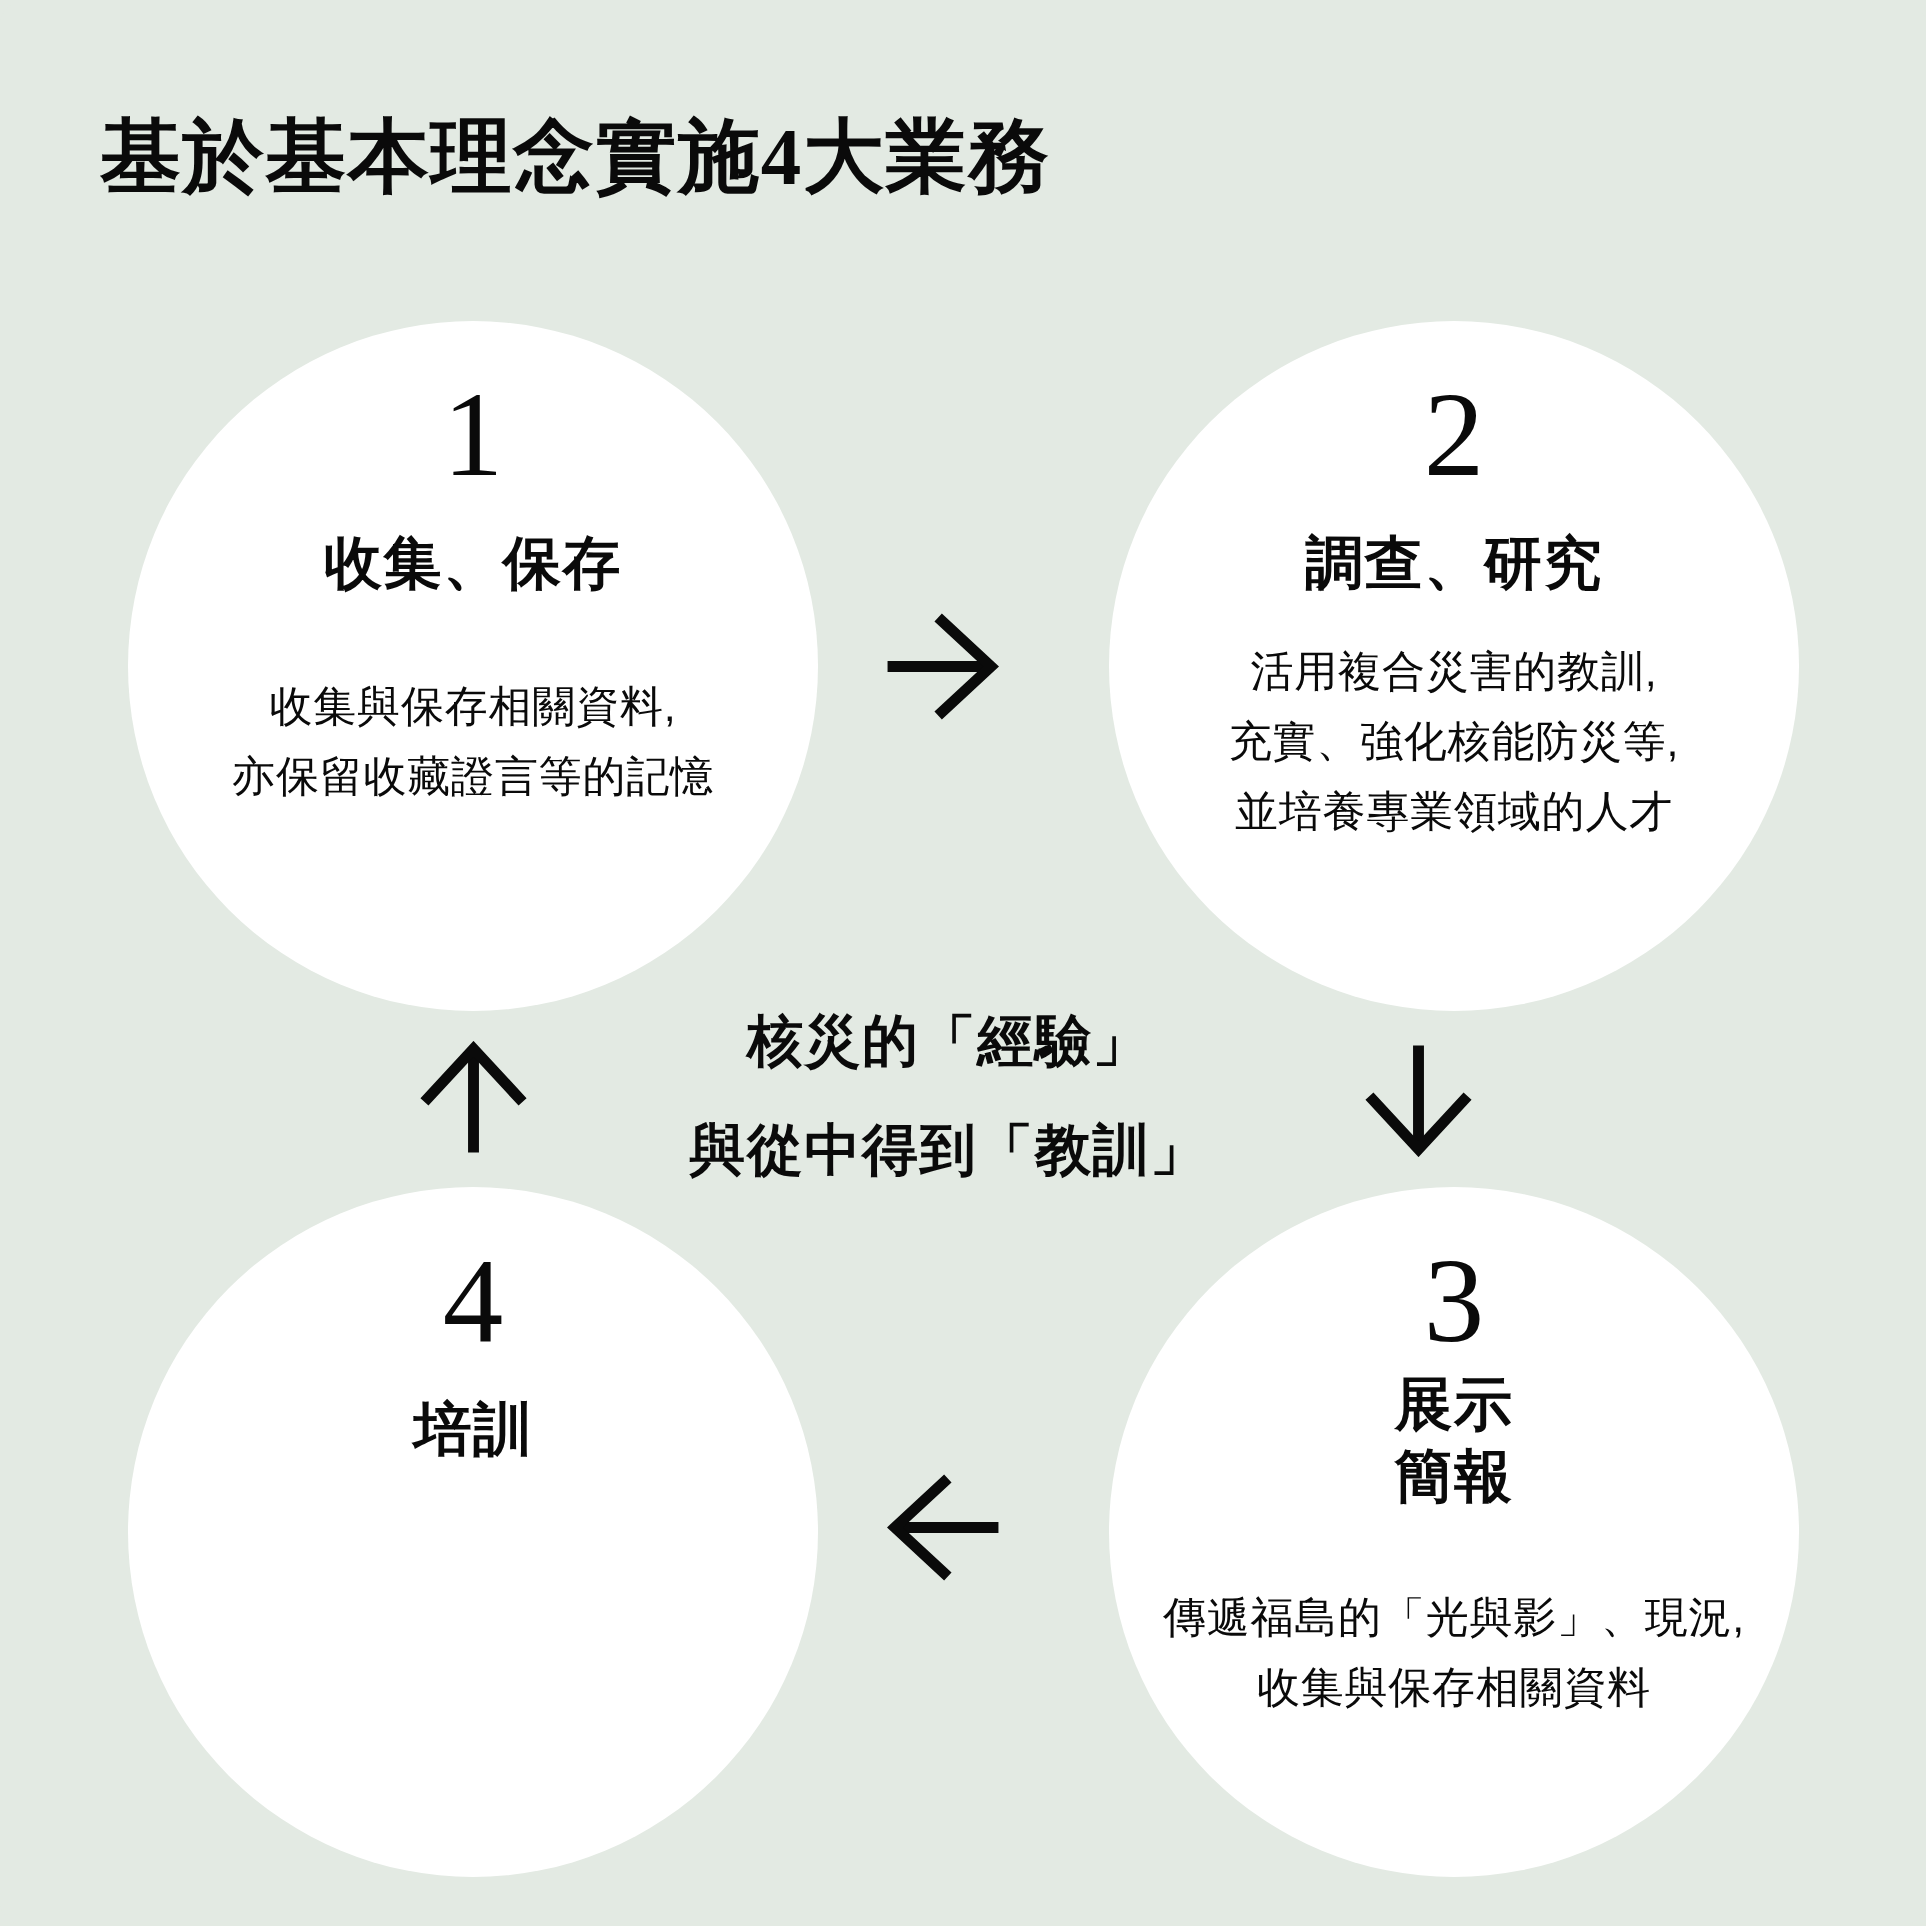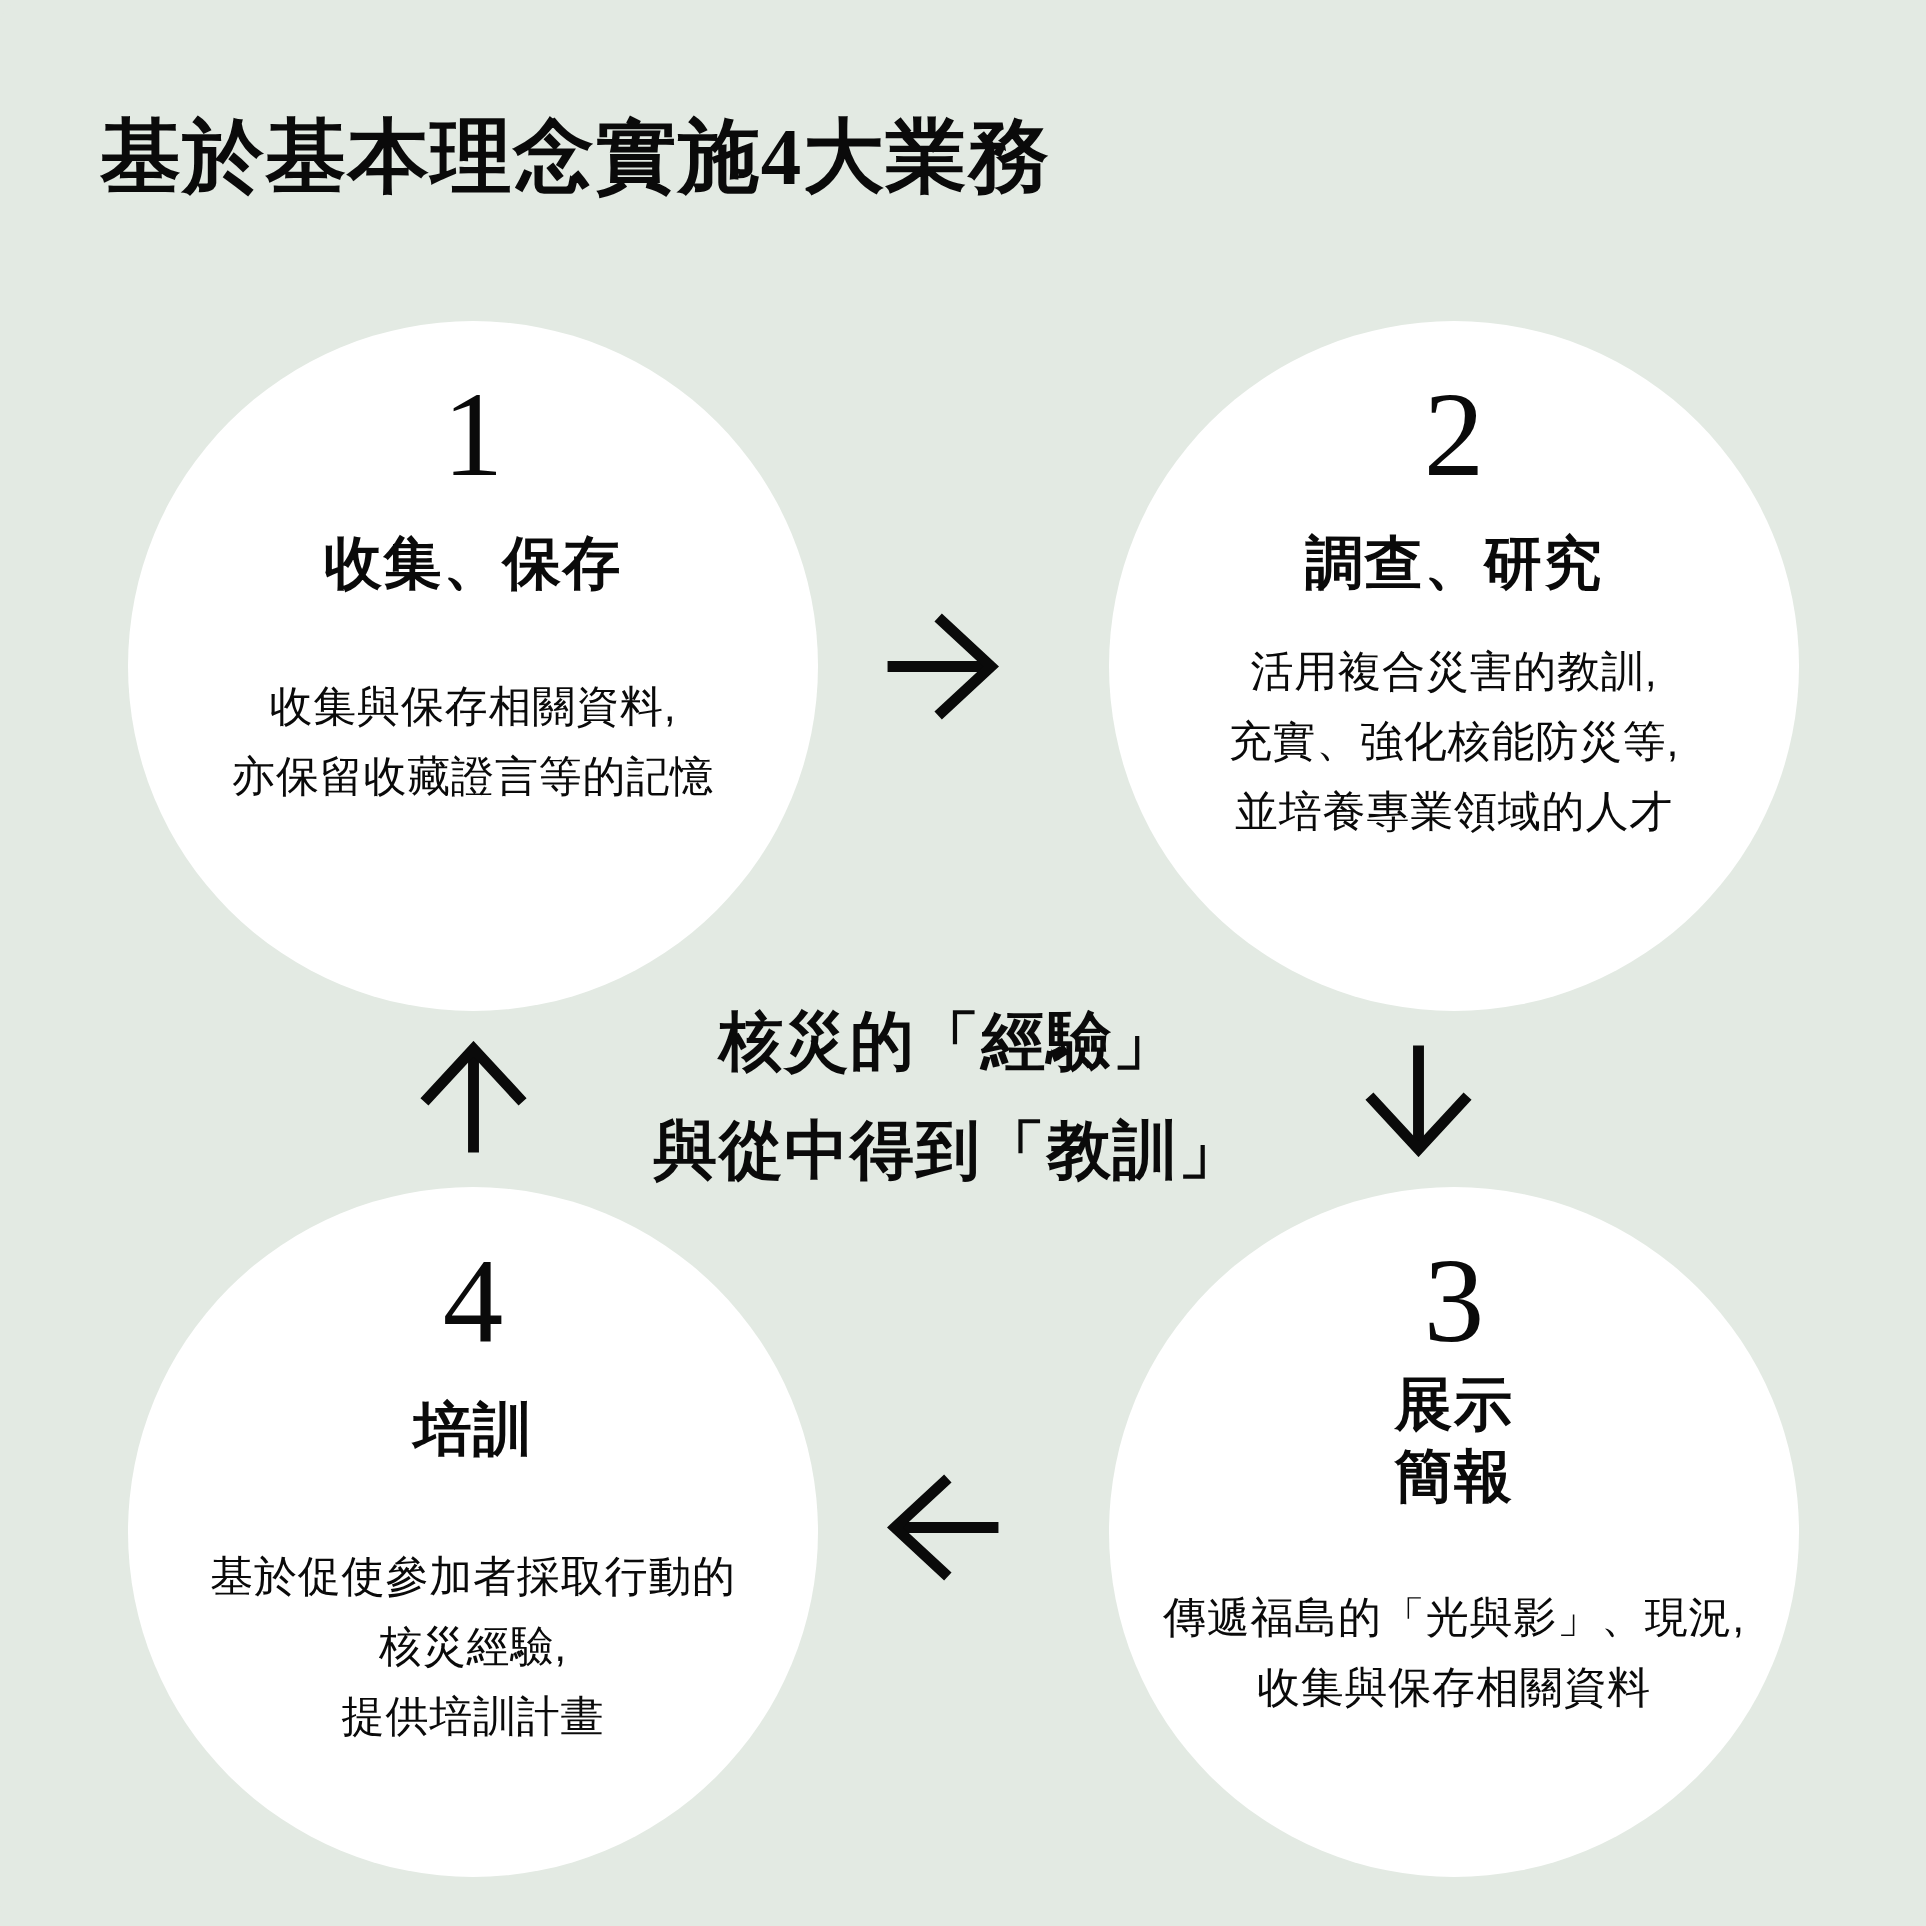--- a/index.html
+++ b/index.html
@@ -71,21 +71,21 @@
   .c1 .desc{top:350px;}
   .c2 .desc{top:315px;}
   .c3 .desc{top:395px;}
   .c4 .desc{top:354px;}
   .center-label{
     position:absolute;
     left:575px;
     top:987px;
     width:747px;
     text-align:center;
-    font-size:64px;
+    font-size:56px;
     line-height:109px;
     font-weight:600;
     font-family:"Liberation Serif","DejaVu Serif",serif;
     letter-spacing:1.6px;
   }
   .arrow{position:absolute;}
   .arrow line,.arrow polyline{
     stroke:#0a0a0a;
     stroke-width:14;
     fill:none;
@@ -133,25 +133,20 @@
       <div>傳遞福島的「光與影」、現況,</div>
       <div>收集與保存相關資料</div>
     </div>
   </div>
 
   <div class="circle c4">
     <div class="num">4</div>
     <div class="heading">
       <span>培訓</span>
     </div>
-    <div class="desc">
-      <div>基於促使參加者採取行動的</div>
-      <div>核災經驗,</div>
-      <div>提供培訓計畫</div>
-    </div>
   </div>
 
   <div class="center-label">
     <div>核災的「經驗」</div>
     <div>與從中得到「教訓」</div>
   </div>
 
   <svg class="arrow" style="left:882px;top:612px;" width="117" height="109" viewBox="0 0 150 140">
     <line x1="7" y1="70" x2="140" y2="70"></line>
     <polyline points="72,7 140,70 72,133"></polyline>

